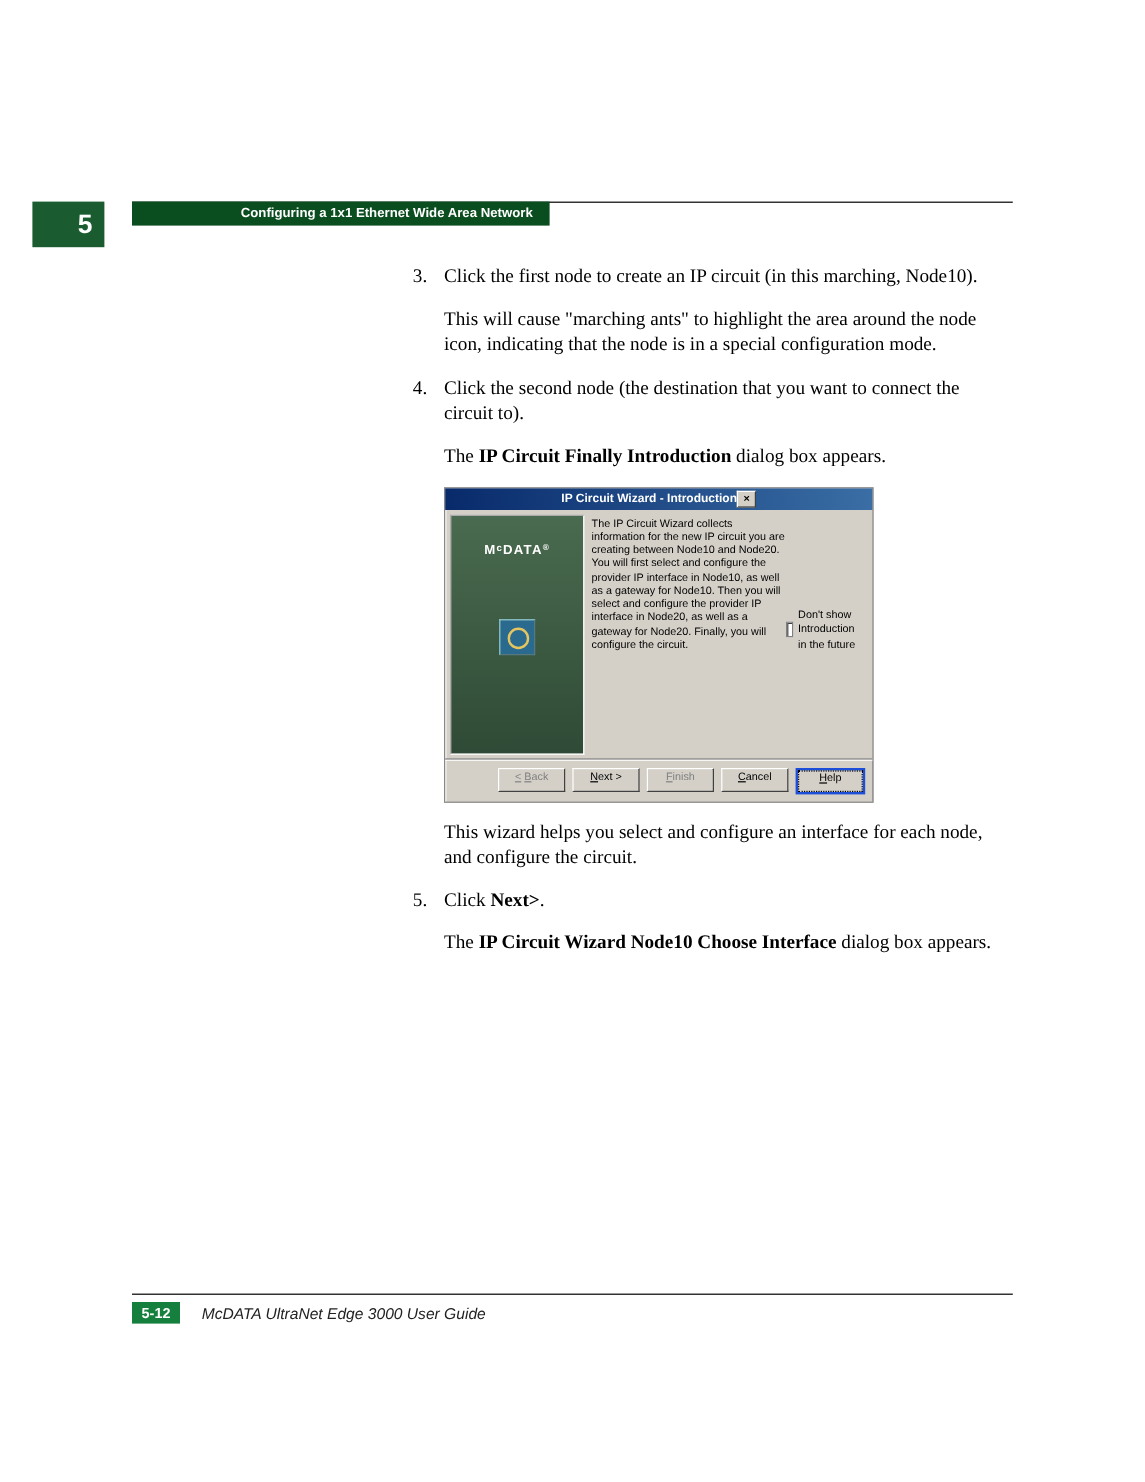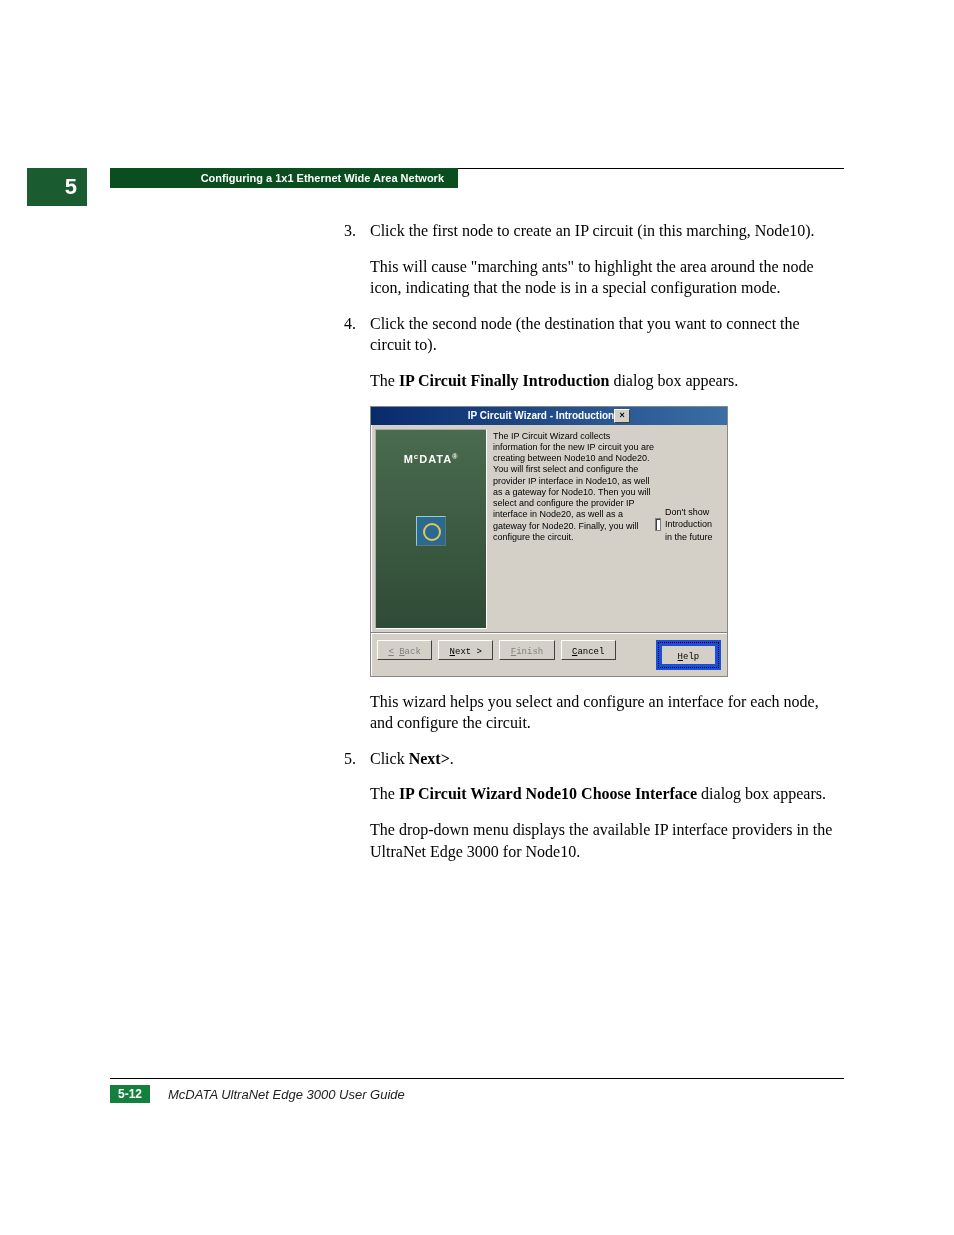--- a/index.html
+++ b/index.html
@@ -197,33 +197,31 @@
   }
   .dlg-btn {
     width: 54px;
     height: 18px;
     background: #d4d0c8;
     border: 1px solid #fff;
     border-right-color: #404040;
     border-bottom-color: #404040;
     font-size: 9px;
     display: flex;
-    align-items: flex-end;
+    align-items: flex-start;
     justify-content: center;
     color: #000;
-    font-family: Liberation Mono, monospace;
   }
   .dlg-btn.disabled {
     color: #808080;
   }
   .dlg-btn.focus {
     outline: 1px dotted #000;
     outline-offset: -3px;
-    border: 6px solid #1d4ed8;
-    margin-left: 34px;
+    border: 2px solid #1d4ed8;
   }
   .u { text-decoration: underline; }
   .footer {
     position: absolute;
     bottom: 132px;
     left: 110px;
     right: 110px;
   }
   .footer-rule {
     height: 1px;
@@ -325,21 +323,20 @@
 
   <ol>
     <li>
       <span class="num">5.</span>
       <span>
         <span>Click </span><b>Next&gt;</b><span>.</span>
       </span>
       <p style="margin-top:14px;">
         <span>The </span><b>IP Circuit Wizard Node10 Choose Interface</b><span> dialog box appears.</span>
       </p>
-      <p>The drop-down menu displays the available IP interface providers in the UltraNet Edge 3000 for Node10.</p>
     </li>
   </ol>
 </div>
 
 <div class="footer">
   <div class="footer-rule"></div>
   <div class="footer-row">
     <span class="page-tag">5-12</span>
     <span class="footer-title">McDATA UltraNet Edge 3000 User Guide</span>
   </div>

